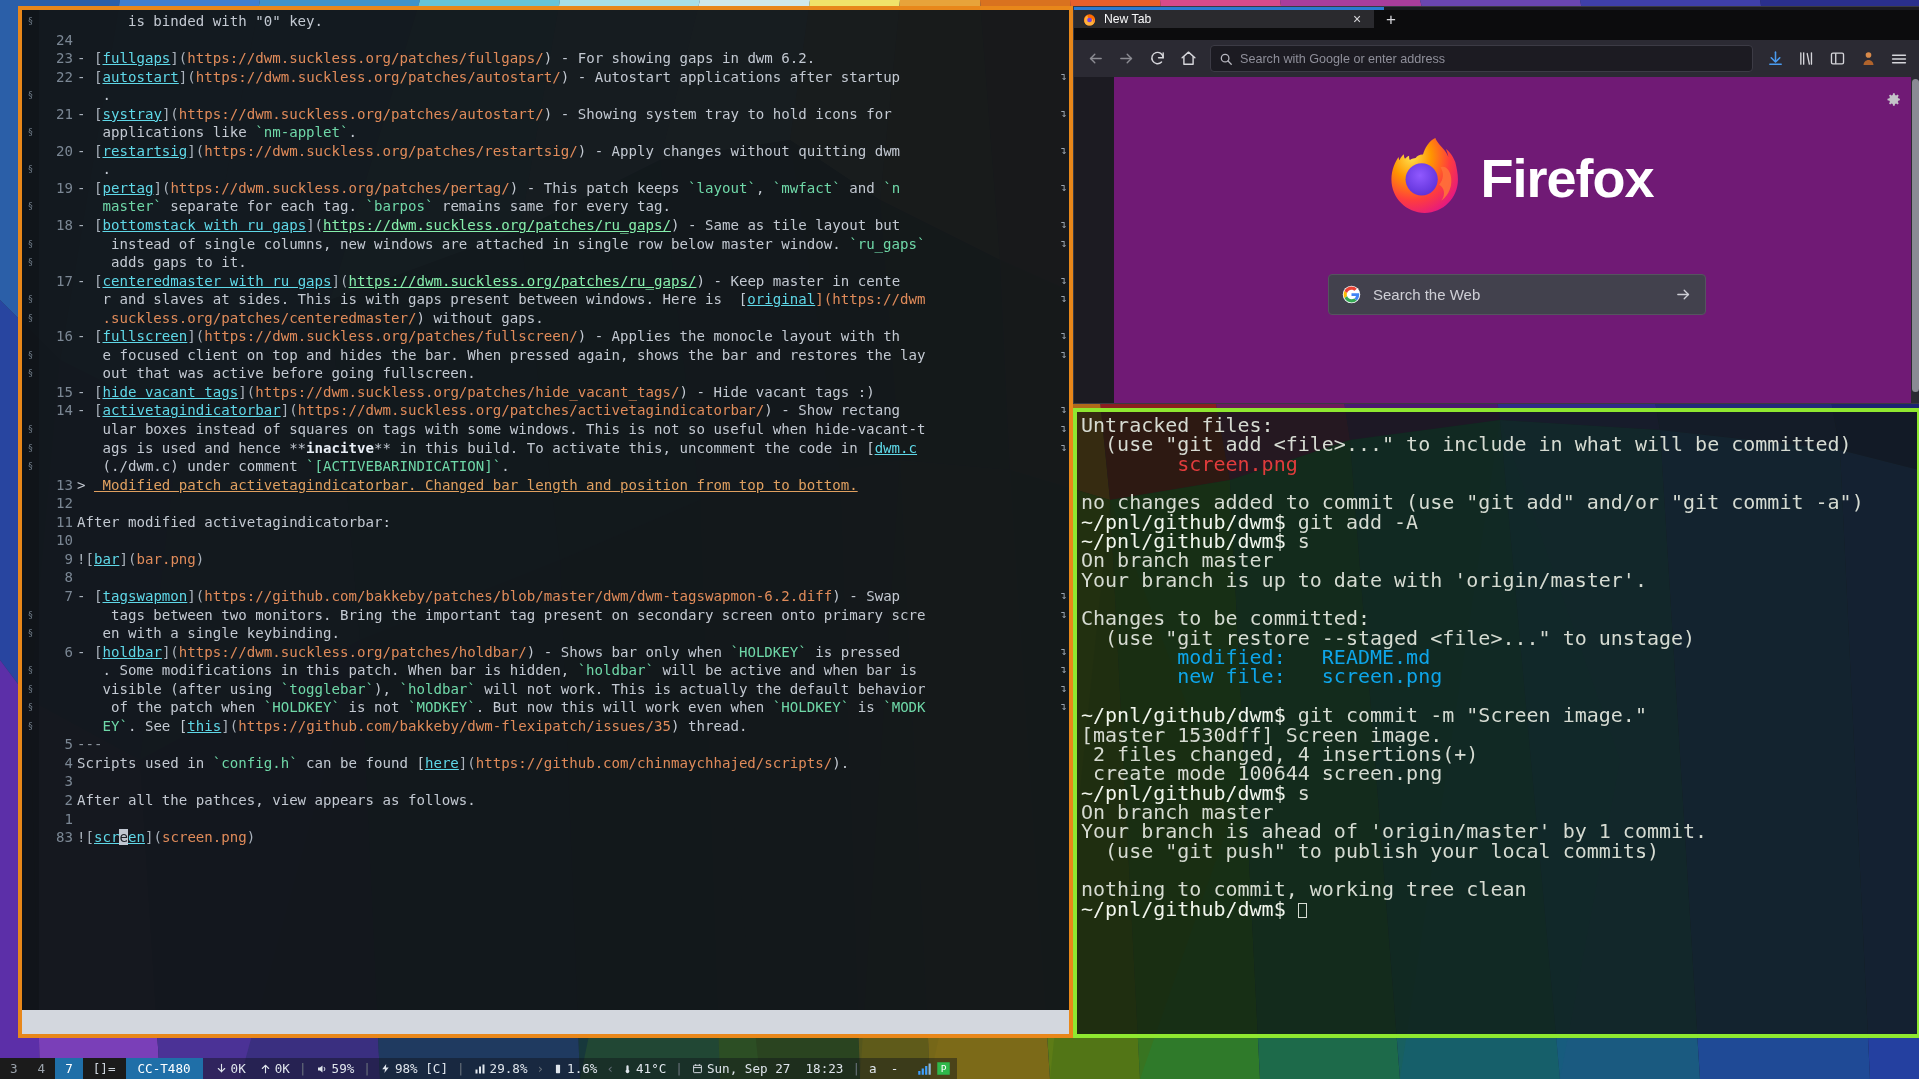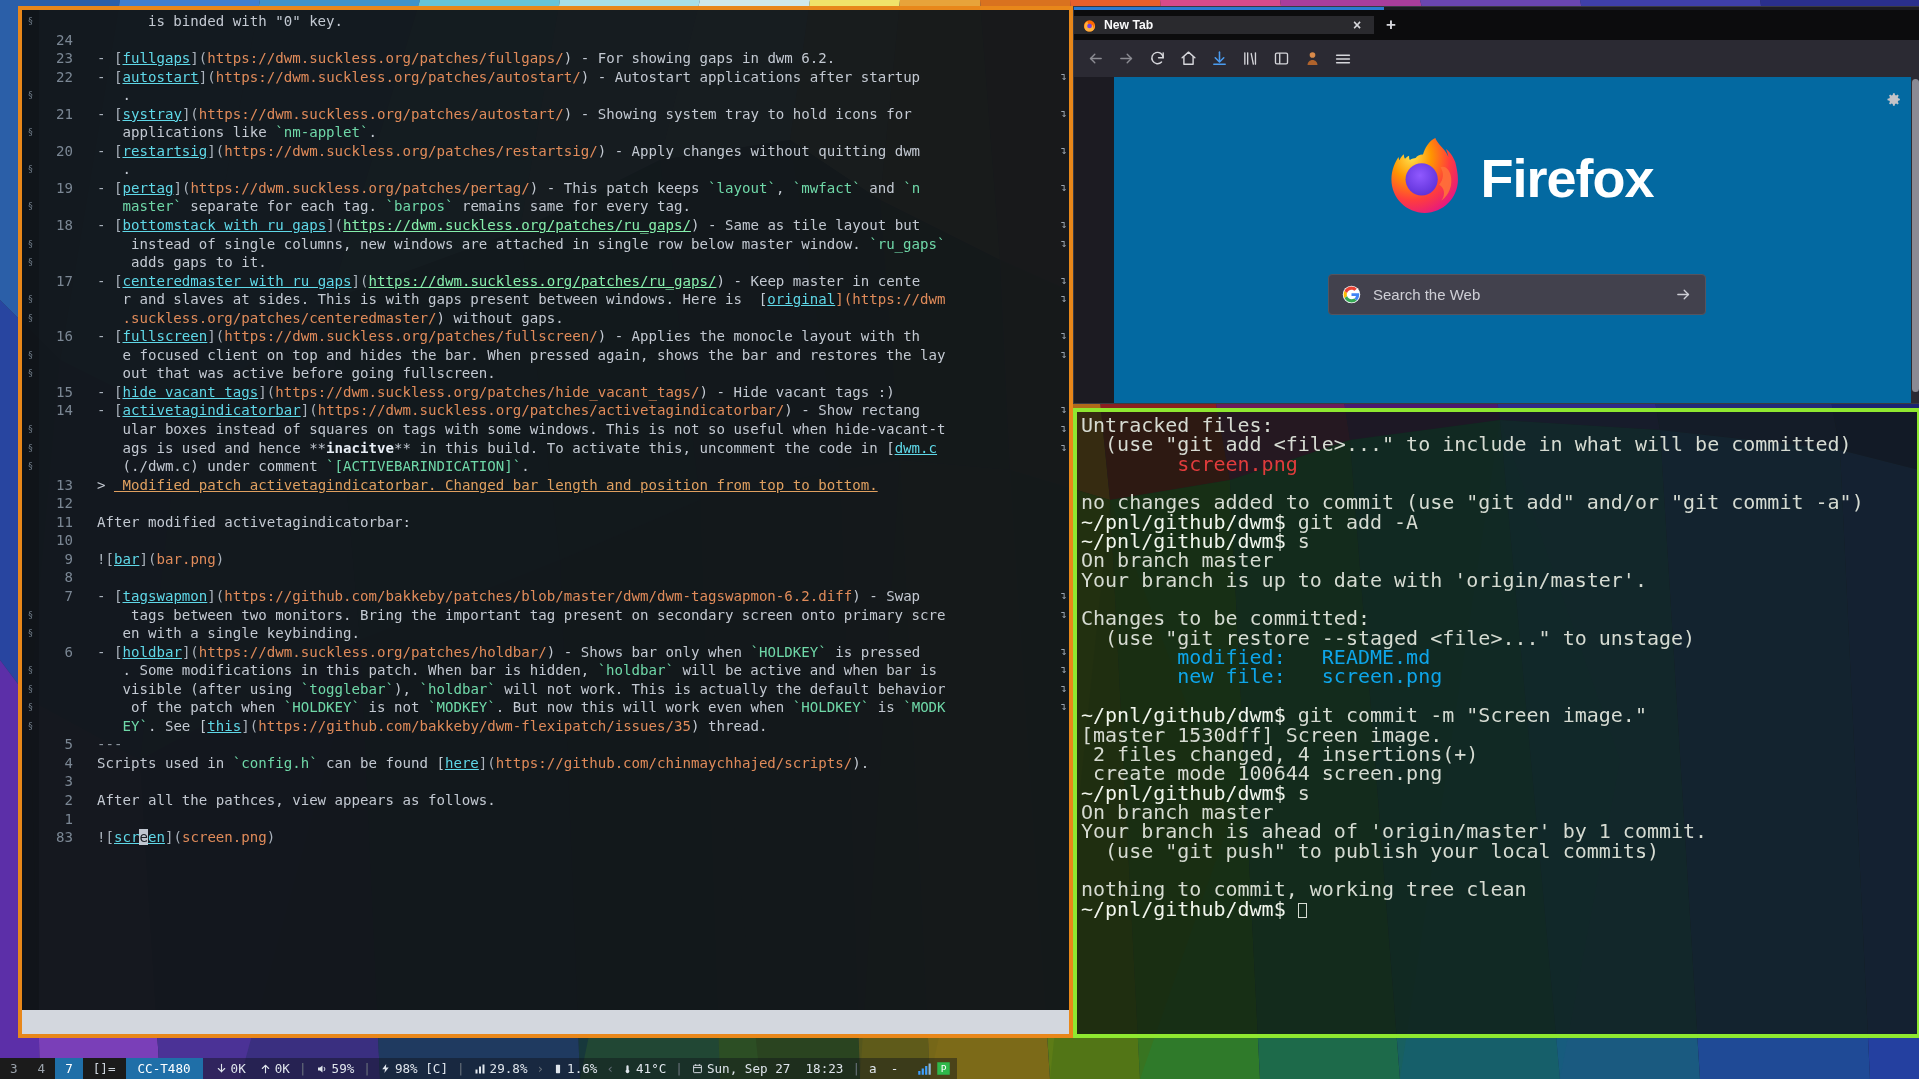--- a/index.html
+++ b/index.html
@@ -60,21 +60,21 @@
     position: relative;
     padding: 2px 0 0 0;
     font-family: "DejaVu Sans Mono", monospace;
     font-size: 14.1px;
     line-height: 18.55px;
     white-space: pre;
     overflow: hidden;
     color: #c8ccd4;
   }
   .eline { height: 18.55px; }
-  .lnum { color: #7b8794; display:inline-block; width: 34px; text-align: right; margin-right: 24px;}
+  .lnum { color: #7b8794; display:inline-block; width: 34px; text-align: right; margin-right: 4px;}
   .md-link  { color: #5fd8e8; text-decoration: underline; }
   .md-url   { color: #e08b5a; }
   .md-url-u { color: #86efac; text-decoration: underline; }
   .md-code  { color: #6fd8a8; }
   .md-txt   { color: #c3c9d2; }
   .md-punct { color: #a9b1bb; }
   .md-bold  { color: #e8eef6; font-weight: bold; }
   .md-quote { color: #e0a060; text-decoration: underline; }
   .md-hr    { color: #8a929c; }
   .cursorbox { background: #c0c6d0; color: #1a1e24; }
@@ -100,21 +100,21 @@
     left: 1073px; top: 6px;
     width: 848px; height: 398px;
     border: 1px solid #3a3a42;
     background: #1c1b22;
     overflow: hidden;
     font-family: "Liberation Sans", sans-serif;
   }
   #ff-accentline { height: 3px; background: #2b7ad1; width: 310px; }
   #ff-tabstrip {
     height: 30px; background: #0c0c0d;
-    display: flex; align-items: center; font-weight: bold;
+    display: flex; align-items: flex-start;
   }
   #ff-tab {
     width: 300px; background: #2a2a2e;
     display: flex; align-items: center;
     padding: 0 8px; gap: 7px;
     color: #f9f9fa; font-size: 12.2px;
     position: relative;
   }
   #ff-tab .ff-favicon { width: 15px; height: 15px; flex: 0 0 15px; }
   #ff-tab .ff-title { flex: 1 1 auto; overflow: hidden; white-space: nowrap; }
@@ -148,21 +148,21 @@
   }
   #ff-urlbar .ffu-ph { color: #8f8f9a; font-size: 12.6px; }
   .ff-toolbtn {
     width: 28px; height: 28px;
     display:flex; align-items:center; justify-content:center;
     color: #d6d6db; cursor: pointer; flex: 0 0 28px;
   }
   #ff-content {
     position: relative;
     height: calc(100% - 70px);
-    background: #0369a1;
+    background: #701a75;
     overflow: hidden;
     margin-left: 40px;
   }
   #ff-gear {
     position: absolute; right: 18px; top: 14px;
     color: #c3c3c8; cursor: pointer;
   }
   #ff-hero {
     position: absolute; left: 0; right: 0; top: 58px;
     display: flex; flex-direction: column; align-items: center;
@@ -430,20 +430,27 @@
             <polyline points="20 4 20 11 13.5 11"></polyline>
           </svg>
       </div>
       <div class="ff-navbtn active">
         <svg width="17" height="17" viewBox="0 0 24 24" fill="none" stroke="currentColor" stroke-width="2" stroke-linecap="round" stroke-linejoin="round">
             <path d="M3 11 L12 3 L21 11"></path>
             <path d="M5.5 9.5 V20 h13 V9.5"></path>
           </svg>
       </div>
 
+      <div id="ff-urlbar">
+        <svg width="14" height="14" viewBox="0 0 24 24" fill="none" stroke="#b8b8c0" stroke-width="2.2" stroke-linecap="round">
+            <circle cx="10.5" cy="10.5" r="6.5"></circle>
+            <line x1="15.5" y1="15.5" x2="21" y2="21"></line>
+          </svg>
+        <span class="ffu-ph">Search with Google or enter address</span>
+      </div>
 
       <div class="ff-toolbtn">
         <svg width="17" height="17" viewBox="0 0 24 24" fill="none" stroke="#4a9bf0" stroke-width="2.2" stroke-linecap="round" stroke-linejoin="round">
             <line x1="12" y1="3" x2="12" y2="16"></line>
             <polyline points="6 11 12 17 18 11"></polyline>
             <line x1="4" y1="20" x2="20" y2="20"></line>
           </svg>
       </div>
       <div class="ff-toolbtn">
         <svg width="17" height="17" viewBox="0 0 24 24" fill="none" stroke="currentColor" stroke-width="1.9" stroke-linecap="round">

